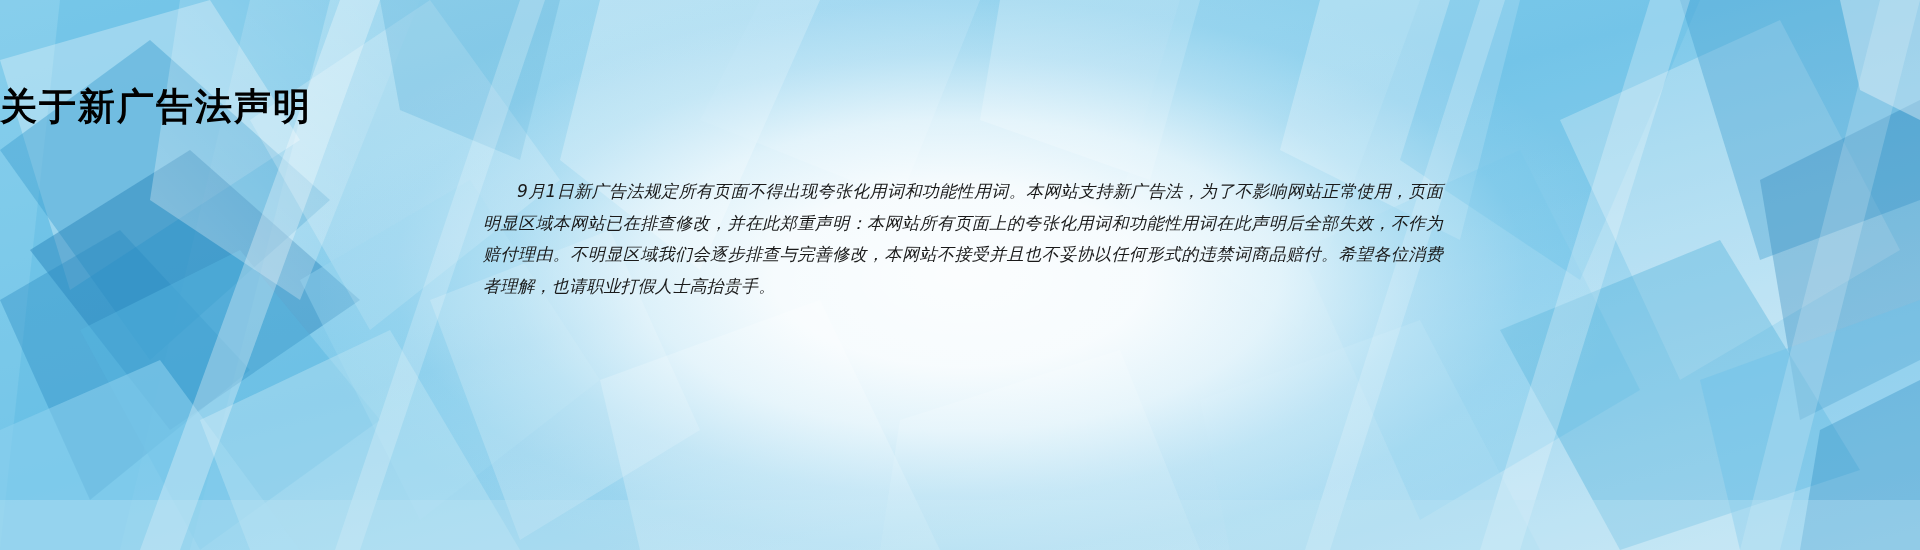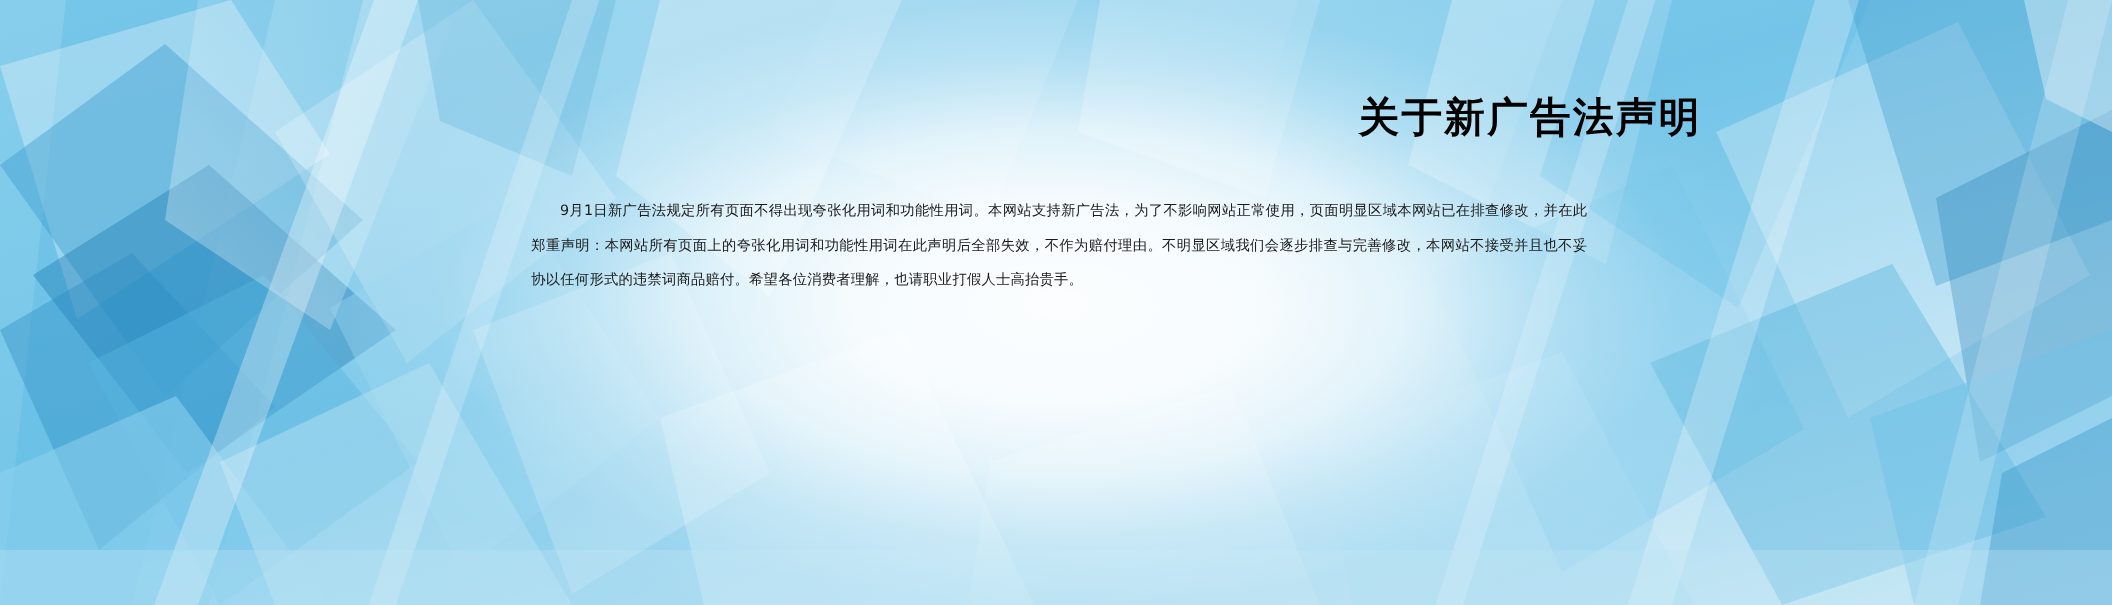--- a/index.html
+++ b/index.html
@@ -51,41 +51,42 @@
     top: 0;
     width: 1920px;
     height: 550px;
     z-index: 5;
   }
   .title {
     position: absolute;
     left: 0;
     top: 84px;
     width: 1547px;
-    text-align: right;
+    text-align: left;
     font-size: 37px;
     font-weight: bold;
     color: #000000;
     letter-spacing: 2px;
     line-height: 1.25;
   }
   .body-block {
     position: absolute;
     left: 483px;
     top: 176px;
     width: 960px;
   }
   .para {
     margin: 0;
-    font-size: 13px;
+    font-size: 17px;
     line-height: 31.5px;
     color: #1a1a1a;
     text-align: justify;
     text-justify: inter-ideograph;
     letter-spacing: 0.2px;
+    font-style: italic;
   }
   .para.first { text-indent: 2em; }
   .para.second { text-indent: 0; }
 </style>
 </head>
 <body>
 
 <div id="banner">
 
   <div class="deco">

